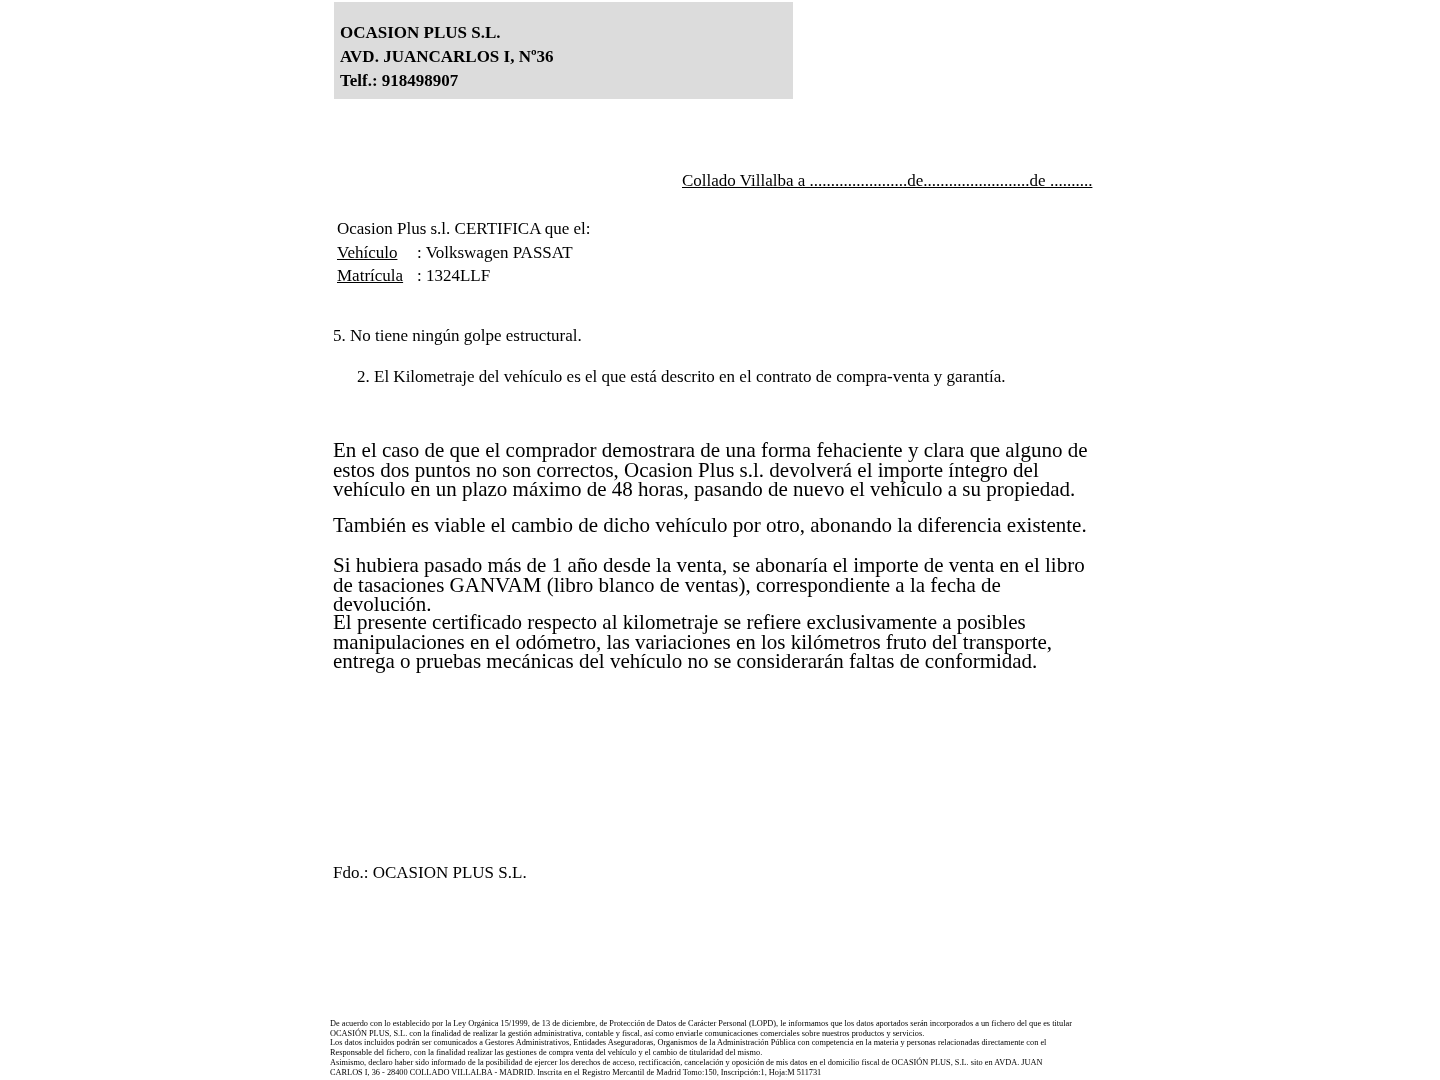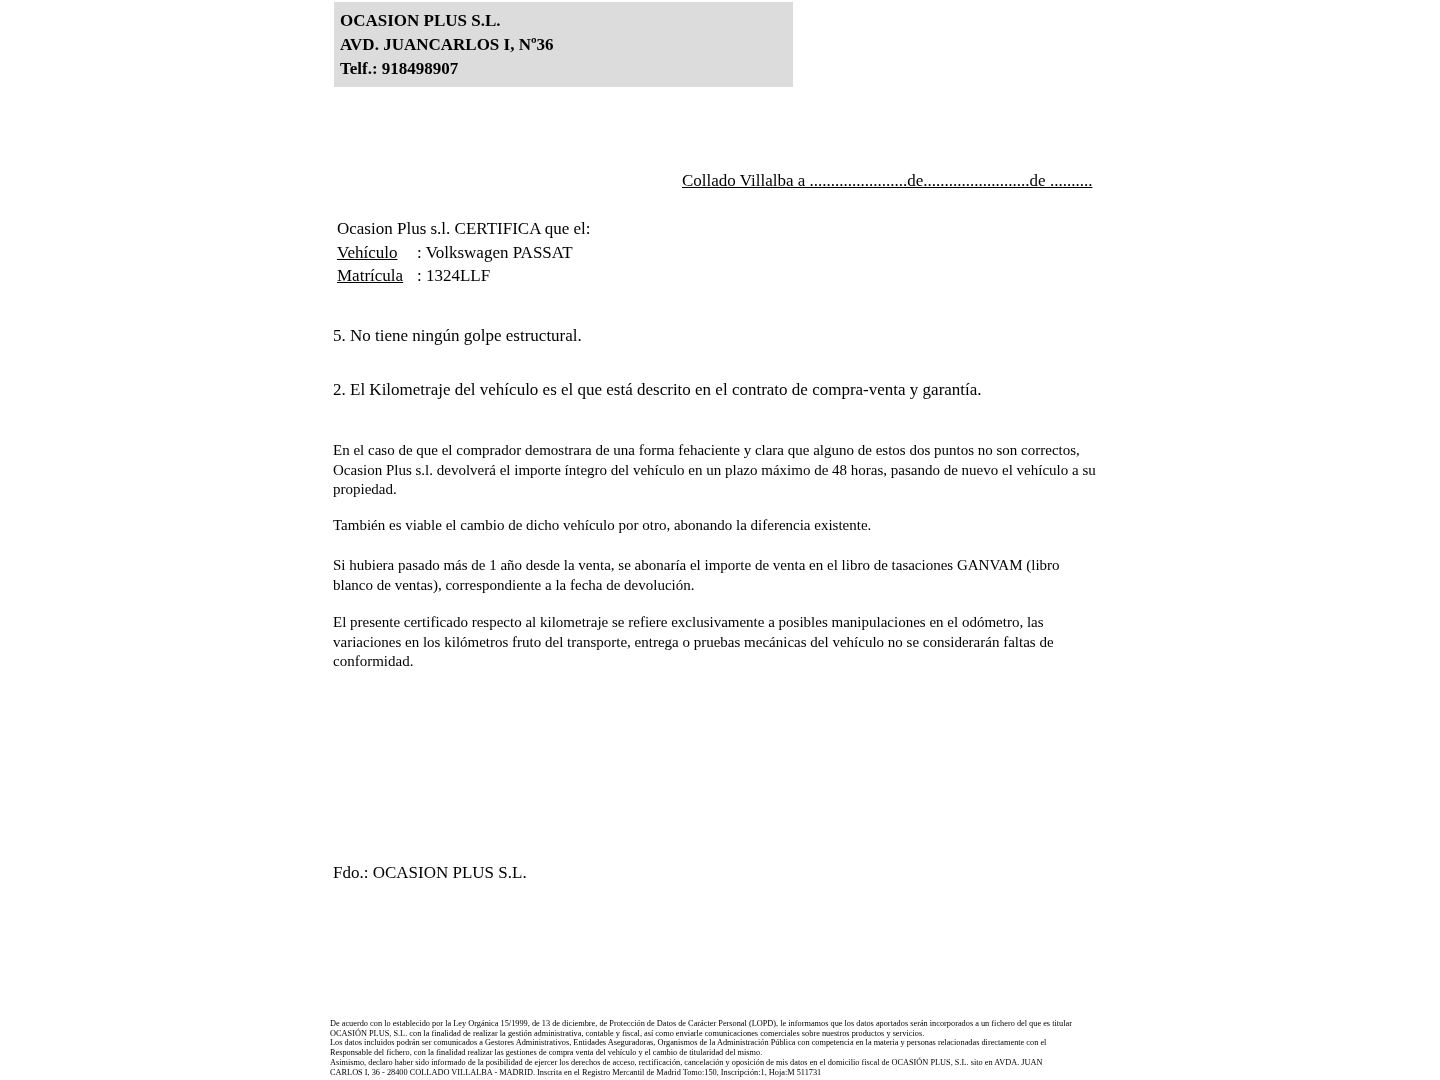--- a/index.html
+++ b/index.html
@@ -14,21 +14,21 @@
     background: #ffffff;
     font-family: "Liberation Serif", "DejaVu Serif", serif;
     color: #000000;
     overflow: hidden;
   }
   .company-box {
     position: absolute;
     left: 334px;
     top: 2px;
     width: 447px;
-    padding: 7px 6px 6px 6px;
+    padding: 19px 6px 6px 6px;
     background: #dcdcdc;
     font-size: 17px;
     font-weight: bold;
     line-height: 24px;
   }
   .date-line {
     position: absolute;
     left: 682px;
     top: 171px;
     font-size: 17px;
@@ -52,21 +52,21 @@
   .statement {
     position: absolute;
     left: 333px;
     font-size: 17px;
     white-space: nowrap;
   }
   .para {
     position: absolute;
     left: 333px;
     width: 766px;
-    font-size: 15px;
+    font-size: 21px;
     line-height: 19.5px;
   }
   .signature {
     position: absolute;
     left: 333px;
     top: 863px;
     font-size: 17px;
     text-align: right;
   }
   .legal {
@@ -94,21 +94,21 @@
 
   <div class="date-line">Collado Villalba a .......................de.........................de ..........</div>
 
   <div class="cert-block">
     <div>Ocasion Plus s.l. CERTIFICA que el:</div>
     <div class="cert-field"><span class="label"><span>Vehículo</span></span><span>: Volkswagen PASSAT</span></div>
     <div class="cert-field"><span class="label"><span>Matrícula</span></span><span>: 1324LLF</span></div>
   </div>
 
   <div class="statement" style="top:326px;">5. No tiene ningún golpe estructural.</div>
-  <div class="statement" style="top:380px;">2. El Kilometraje del vehículo es el que está descrito en el contrato de compra-venta y garantía.</div>
+  <div class="statement" style="top:367px;margin-left:24px;">2. El Kilometraje del vehículo es el que está descrito en el contrato de compra-venta y garantía.</div>
 
   <div class="para" style="top:441px;">En el caso de que el comprador demostrara de una forma fehaciente y clara que alguno de estos dos puntos no son correctos, Ocasion Plus s.l. devolverá el importe íntegro del vehículo en un plazo máximo de 48 horas, pasando de nuevo el vehículo a su propiedad.</div>
   <div class="para" style="top:516px;">También es viable el cambio de dicho vehículo por otro, abonando la diferencia existente.</div>
   <div class="para" style="top:556px;">Si hubiera pasado más de 1 año desde la venta, se abonaría el importe de venta en el libro de tasaciones GANVAM (libro blanco de ventas), correspondiente a la fecha de devolución.</div>
   <div class="para" style="top:613px;">El presente certificado respecto al kilometraje se refiere exclusivamente a posibles manipulaciones en el odómetro, las variaciones en los kilómetros fruto del transporte, entrega o pruebas mecánicas del vehículo no se considerarán faltas de conformidad.</div>
 
   <div class="signature">Fdo.: OCASION PLUS S.L.</div>
 
   <div class="legal">
     <div>De acuerdo con lo establecido por la Ley Orgánica 15/1999, de 13 de diciembre, de Protección de Datos de Carácter Personal (LOPD), le informamos que los datos aportados serán incorporados a un fichero del que es titular</div>

